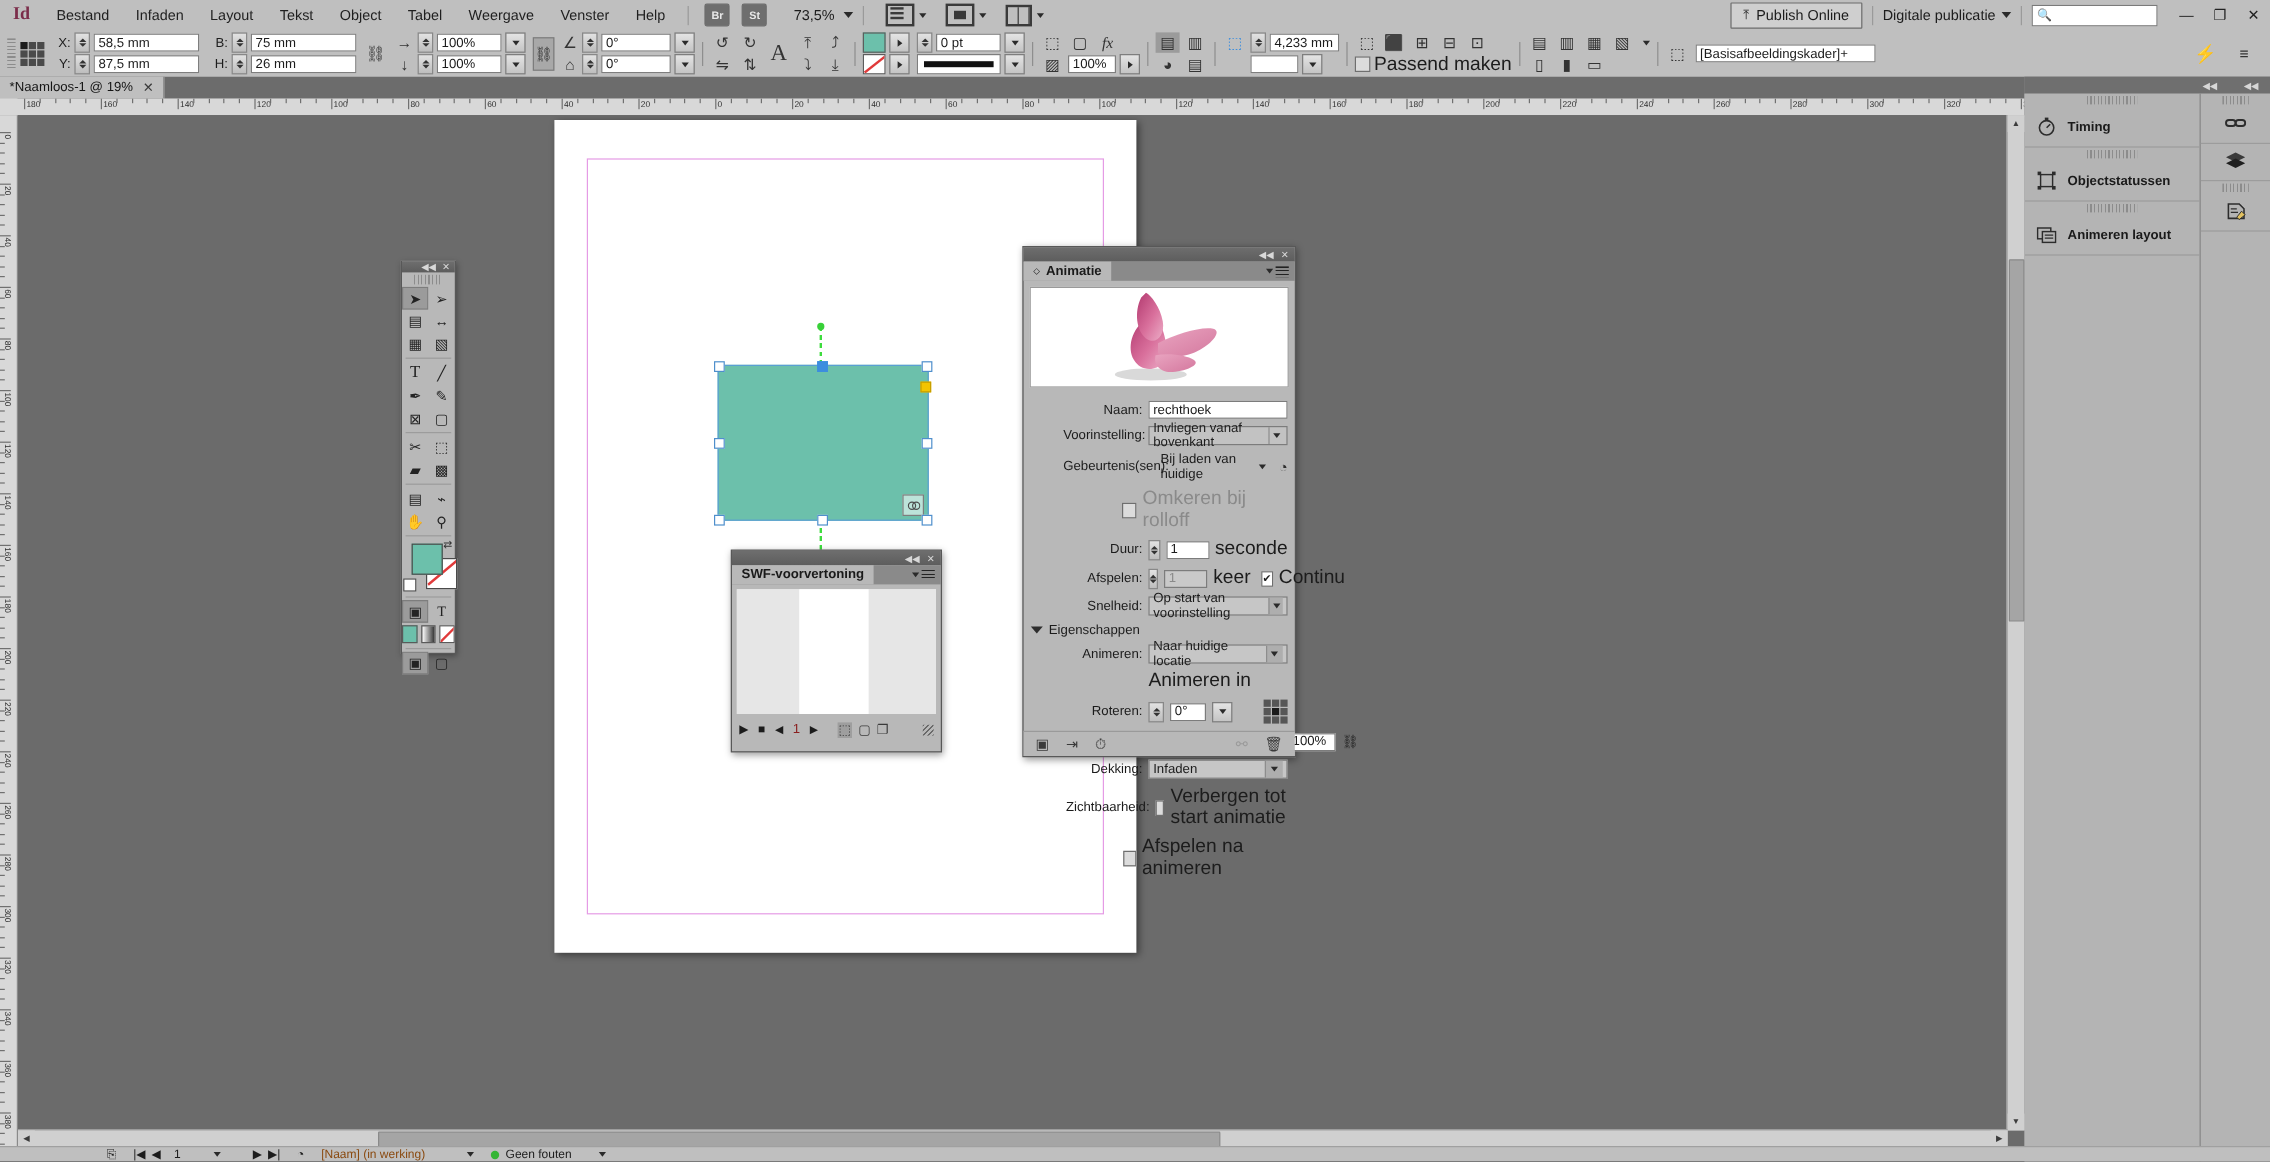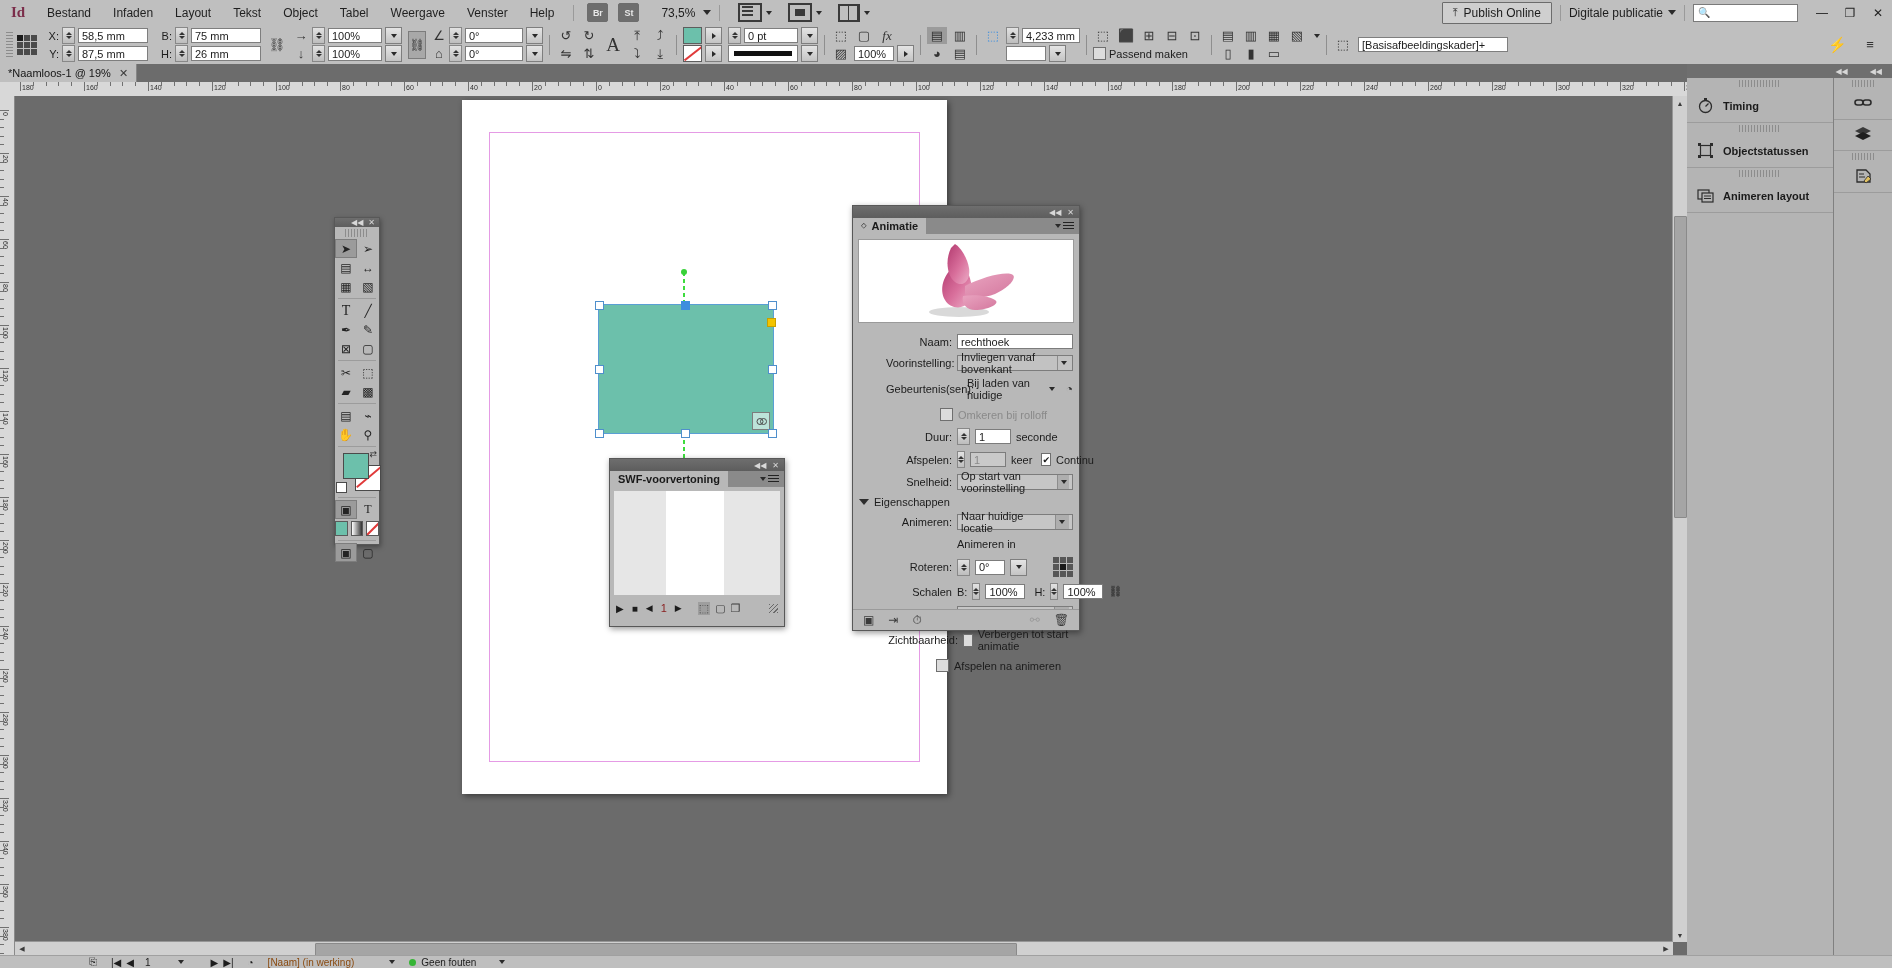--- a/index.html
+++ b/index.html
@@ -55,39 +55,39 @@
   .fieldgrp{display:flex;flex-direction:column;gap:3px;}
   .frow{display:flex;align-items:center;gap:3px;height:15px;}
   .flabel{font-size:11px;width:14px;text-align:right;color:#1d1d1d;}
   .stepper{width:11px;height:15px;display:flex;flex-direction:column;justify-content:center;
            align-items:center;border:1px solid #888;background:linear-gradient(#e2e2e2,#bdbdbd);}
   .stepper i{width:0;height:0;border-left:3px solid transparent;border-right:3px solid transparent;}
   .stepper i.up{border-bottom:3px solid #333;margin-bottom:1px;}
   .stepper i.dn{border-top:3px solid #333;}
   .inp{height:15px;background:#fff;border:1px solid #7e7e7e;font-size:11px;padding:0 3px;
        display:flex;align-items:center;box-sizing:border-box;}
-  .inp.w70{width:70px;}
+  .inp.w70{width:88px;}
   .inp.w58{width:58px;}
   .inp.w40{width:40px;}
   .inp.w54{width:54px;}
   .ddbtn{width:15px;height:15px;border:1px solid #7e7e7e;background:linear-gradient(#e4e4e4,#c4c4c4);
          display:flex;align-items:center;justify-content:center;}
   .chainbtn{width:16px;height:26px;border:1px solid #7c7c7c;background:#a8a8a8;
             display:flex;align-items:center;justify-content:center;font-size:12px;color:#2c2c2c;}
   .icbtn{width:20px;height:17px;display:flex;align-items:center;justify-content:center;color:#333;font-size:13px;}
   .swatch{width:17px;height:15px;border:1px solid #5d5d5d;}
   .swatch.fill{background:#6cc0ab;}
   .swatch.stroke{background:#fff;position:relative;overflow:hidden;}
   .swatch.stroke:after{content:"";position:absolute;left:-2px;top:6px;width:24px;height:2px;
         background:#e03a3a;transform:rotate(-38deg);}
   .strokeline{width:68px;height:15px;background:#fff;border:1px solid #7e7e7e;
               display:flex;align-items:center;justify-content:center;}
   .strokeline i{width:58px;height:5px;background:#111;}
   .chk{width:11px;height:11px;border:1px solid #6f6f6f;background:#dcdcdc;display:inline-block;}
-  .tinytxt{font-size:11px;}
+  .tinytxt{font-size:16px;}
 
   
   .tabbar{position:absolute;left:0;top:64px;width:1892px;height:18px;background:#6c6c6c;}
   .doctab{position:absolute;left:0;top:0;height:18px;background:#bfbfbf;padding:0 8px;
           display:flex;align-items:center;gap:8px;font-size:11px;color:#151515;
           border-right:1px solid #868686;}
   .tabclose{font-size:11px;color:#3a3a3a;}
   .collapse-arrows{position:absolute;right:8px;top:2px;color:#d6d6d6;font-size:10px;}
 
   

